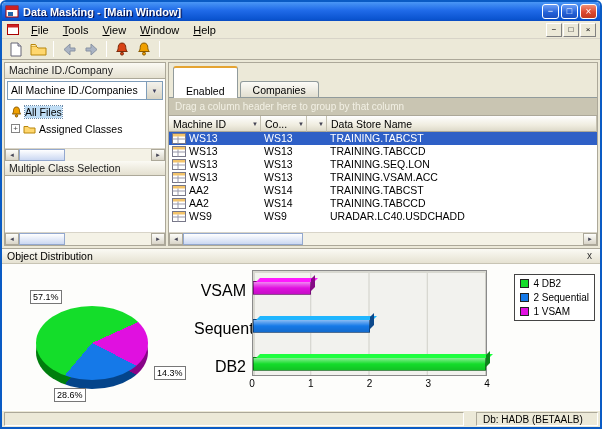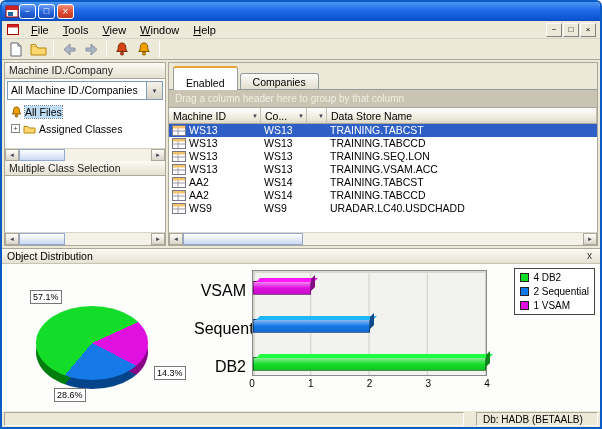--- a/index.html
+++ b/index.html
@@ -62,21 +62,21 @@
   .sbtn { width:14px; flex:0 0 14px; background:linear-gradient(180deg,#FDFDFA,#D9D5C8); border:1px solid #ACA899;
           font-size:6px; display:flex; align-items:center; justify-content:center; color:#445; }
   .sthumb { width:46px; flex:0 0 46px; background:linear-gradient(180deg,#fff,#CBD8F2); border:1px solid #93A8CE; }
   .strack { flex:1; }
 
   
   .tabs { flex:0 0 19px; display:flex; align-items:flex-end; background:#ECE9D8; padding:2px 4px 0 4px; gap:2px;
           border-bottom:1px solid #919B9C; }
   .tab { padding:2px 12px 1px 12px; border:1px solid #919B9C; border-bottom:none; border-radius:3px 3px 0 0;
          background:linear-gradient(180deg,#FCFBF7,#E2DFD0); font-size:10.5px; }
-  .tab.active { background:#fff; border-top:2px solid #e5a432; padding-top:9px; position:relative; top:1px; }
+  .tab.active { background:#fff; border-top:2px solid #e5a432; padding-top:17px; position:relative; top:1px; }
   .group-bar { flex:0 0 18px; background:#C9C5B2; color:#F2F0E4; font-size:10px; padding:3px 6px;
                border-bottom:1px solid #ACA899; white-space:nowrap; overflow:hidden; }
   .grid-header { flex:0 0 16px; display:flex; font-size:10.5px;text-align:right; }
   .gcol { display:flex; align-items:center; padding:0 2px 0 4px; gap:2px;
           background:linear-gradient(180deg,#FEFEFE,#F0EDE0 60%,#DDD9C9);
           border-right:1px solid #C4C0B0; border-bottom:1px solid #ACA899; overflow:hidden; white-space:nowrap; }
   .filter-ic { font-size:6px; color:#445; margin-left:auto; }
   .c1 { width:92px; flex:0 0 92px; } .c2 { width:46px; flex:0 0 46px; }
   .c3 { width:20px; flex:0 0 20px; } .c4 { flex:1; min-width:0; }
   .grid-rows { flex:1 1 auto; background:#fff; overflow:hidden; }
@@ -111,21 +111,21 @@
          background-color:var(--c); border:1px solid rgba(0,0,0,.4); }
   .bar::before { content:""; position:absolute; left:2px; right:-4px; top:-4px; height:4px;
                  background:var(--c); filter:brightness(1.5); transform:skewX(-45deg); transform-origin:bottom left; }
   .bar::after { content:""; position:absolute; top:-3px; right:-5px; width:4px; height:100%;
                 background:var(--c); filter:brightness(.6); transform:skewY(-45deg); transform-origin:top left; }
   .xticks { position:absolute; left:58px; top:108px; width:235px; height:14px; }
   .xtick { position:absolute; top:0; transform:translateX(-50%); font-size:10px; }
   .xtick:nth-child(1){left:0%} .xtick:nth-child(2){left:25%} .xtick:nth-child(3){left:50%}
   .xtick:nth-child(4){left:75%} .xtick:nth-child(5){left:100%}
 
-  .legend { position:absolute; right:5px; top:4px; background:#fff; border:1px solid #444;
+  .legend { position:absolute; right:5px; top:10px; background:#fff; border:1px solid #444;
             padding:3px 5px; display:flex; flex-direction:column; gap:3px; }
   .legend-item { display:flex; align-items:center; gap:4px; font-size:10px; white-space:nowrap; }
   .swatch { width:9px; height:9px; border:1px solid #222; flex:0 0 9px; }
 
   
   .statusbar { flex:0 0 17px; background:#ECE9D8; border-top:1px solid #fff; display:flex; gap:12px;
                padding:1px 2px; font-size:10px; align-items:stretch; }
   .ssec { border:1px solid; border-color:#ACA899 #fff #fff #ACA899; padding:0 6px; display:flex; align-items:center;
           white-space:nowrap; overflow:hidden; }
   .ssec.grow { flex:1; }
@@ -138,20 +138,21 @@
 <div class="window">
 
   <div class="titlebar">
     <span style="display:inline-flex">
       <svg width="14" height="13">
           <rect x="1" y="1" width="12" height="11" fill="#fff" stroke="#a00"></rect>
           <rect x="1" y="1" width="12" height="4" fill="#c22"></rect>
           <rect x="3" y="7" width="5" height="4" fill="#26a"></rect>
         </svg>
     </span>
+    <span class="title-text">Data Masking - [Main Window]</span>
     <span class="tb-buttons">
       <span class="tbtn">−</span>
       <span class="tbtn">□</span>
       <span class="tbtn close">×</span>
     </span>
   </div>
 
   <div class="menubar">
     <span class="mdi-icon">
       <svg width="12" height="11">

